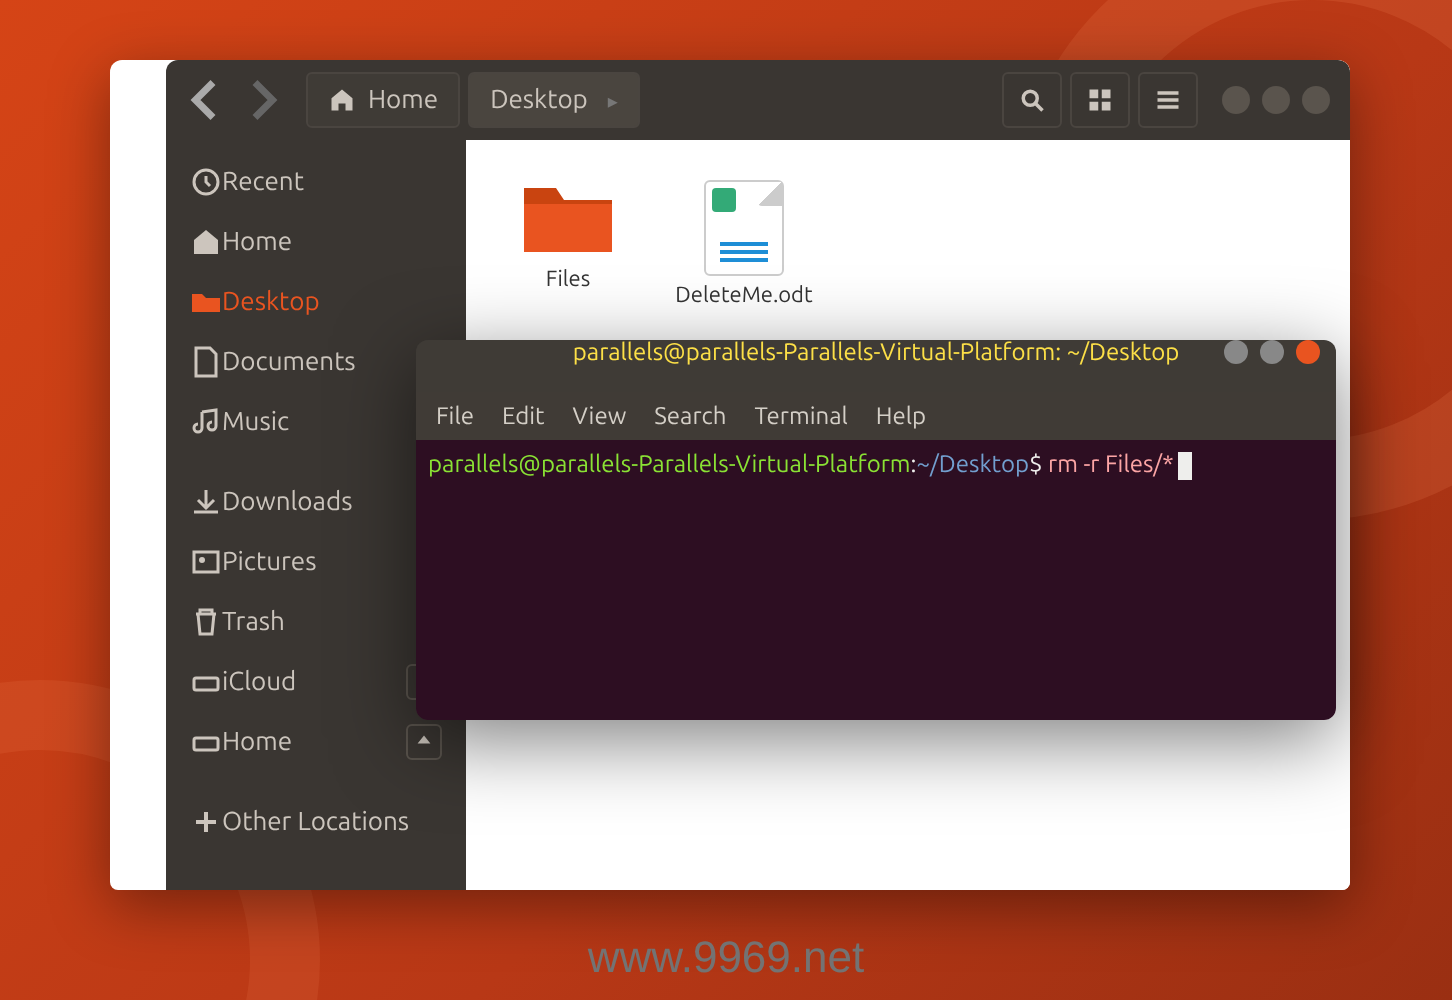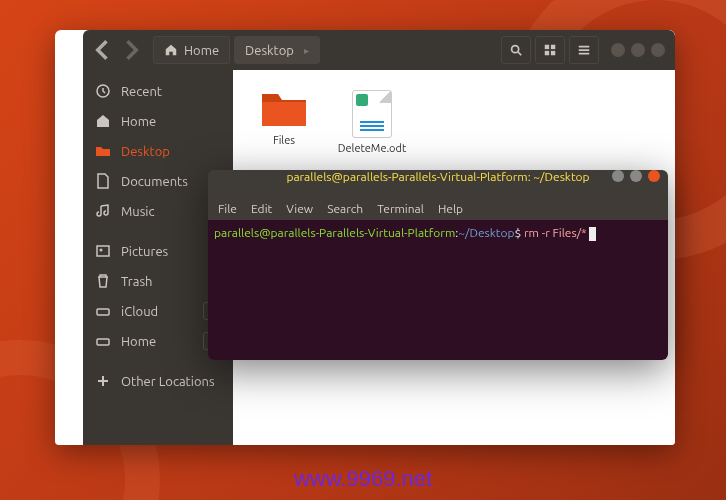--- a/index.html
+++ b/index.html
@@ -18,21 +18,21 @@
 .path-chip svg { width:14px; height:14px; }
 .path-arrow { color:#777; font-size:10px; margin-left:4px; }
 .fm-spacer { flex:1; }
 .hdr-btn { width:30px; height:28px; display:flex; align-items:center; justify-content:center; border:1px solid #4a4540; border-radius:3px; margin-right:4px; cursor:pointer; }
 .hdr-btn svg { width:14px; height:14px; fill:#ccc5bd; }
 .win-ctrl { display:flex; gap:6px; margin:0 10px 0 8px; }
 .win-dot { width:14px; height:14px; border-radius:50%; background:#5a544d; }
 
 .fm-body { display:flex; height:calc(100% - 40px); }
 .sidebar { width:150px; background:#3a3632; padding:6px 0; color:#ccc5bd; font-size:13px; }
-.sb-item { height:30px; display:flex; align-items:center; gap:10px; padding:0 12px; cursor:pointer; }
+.sb-item { height:30px; display:flex; align-items:center; gap:0; padding:0 12px; cursor:pointer; }
 .sb-item.active { color:#e95420; }
 .sb-item svg { width:16px; height:16px; fill:currentColor; flex-shrink:0; }
 .sb-eject { margin-left:auto; width:18px; height:18px; border:1px solid #5a544d; border-radius:3px; display:flex; align-items:center; justify-content:center; }
 .sb-eject svg { width:8px; height:8px; fill:#999; }
 .sb-gap { height:10px; }
 
 .content { flex:1; background:#fff; padding:20px 16px; display:flex; gap:18px; align-items:flex-start; }
 .file-item { width:70px; display:flex; flex-direction:column; align-items:center; gap:4px; font-size:11px; color:#333; text-align:center; line-height:1.2; }
 .folder-icon { width:48px; height:40px; }
 .doc-icon { width:40px; height:48px; background:#fff; border:1px solid #ccc; border-radius:3px; position:relative; display:flex; flex-direction:column; justify-content:flex-end; align-items:center; padding-bottom:4px; }
@@ -50,21 +50,21 @@
 .td-close { background:#e95420; }
 .term-menu { height:24px; background:#403b36; display:flex; align-items:center; gap:14px; padding:0 10px; font-size:12px; color:#d4cfc7; }
 .term-menu span { cursor:pointer; }
 .term-body { height:calc(100% - 50px); background:#2d0e22; padding:4px 6px; font-family:'Ubuntu Mono','Consolas',monospace; font-size:12px; line-height:1.5; }
 .term-body .user { color:#8ae234; }
 .term-body .path { color:#729fcf; }
 .term-body .cmd { color:#fca5a5; }
 .term-body .sym { color:#eeeeec; }
 .cursor { display:inline-block; width:7px; height:14px; background:#eeeeec; vertical-align:middle; margin-left:2px; }
 
-.watermark { position:absolute; left:50%; bottom:8px; transform:translateX(-50%); font-size:22px; color:#6d28d9; font-family:Arial,sans-serif; }
+.watermark { position:absolute; left:50%; bottom:8px; transform:translateX(-50%); font-size:22px; color:#737373; font-family:Arial,sans-serif; }
 </style>
 </head>
 <body>
 
 <div class="swirl"></div>
 <div class="swirl2"></div>
 
 <div class="filemgr">
   <div class="fm-header">
     <div class="nav-btn first">
@@ -142,20 +142,26 @@
           </svg>
           <span>Documents</span>
         </div>
       <div class="sb-item">
           <svg viewBox="0 0 16 16">
             <path d="M6 3 V11 A2 2 0 1 1 4 9 M6 3 L13 2 V10 A2 2 0 1 1 11 8" stroke="currentColor" stroke-width="1.5" fill="none"></path>
           </svg>
           <span>Music</span>
         </div>
       <div class="sb-gap"></div>
+      <div class="sb-item">
+          <svg viewBox="0 0 16 16">
+            <path d="M8 2 V10 M4 7 L8 11 L12 7 M2 13 H14" stroke="currentColor" stroke-width="1.5" fill="none"></path>
+          </svg>
+          <span>Downloads</span>
+        </div>
       <div class="sb-item">
           <svg viewBox="0 0 16 16">
             <rect x="2" y="3" width="12" height="10" stroke="currentColor" stroke-width="1.5" fill="none"></rect>
             <circle cx="6" cy="7" r="1.5" fill="currentColor"></circle>
           </svg>
           <span>Pictures</span>
         </div>
       <div class="sb-item">
           <svg viewBox="0 0 16 16">
             <path d="M3 4 H13 M5 4 V2 H11 V4 M4 4 L5 14 H11 L12 4" stroke="currentColor" stroke-width="1.5" fill="none"></path>

